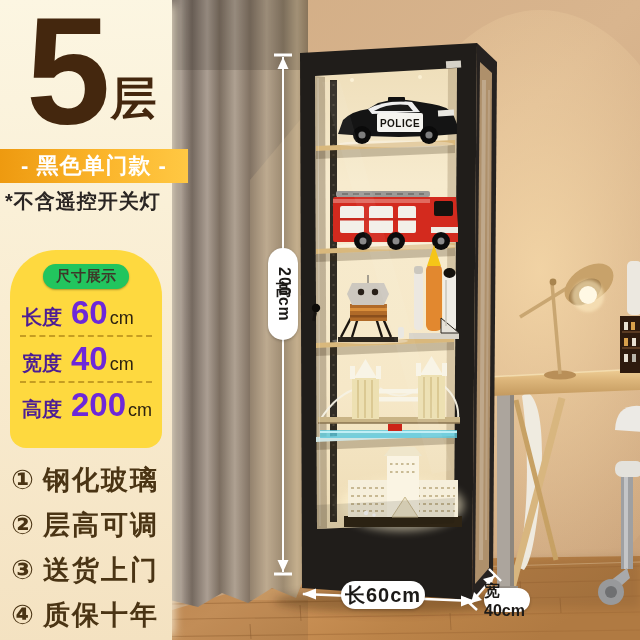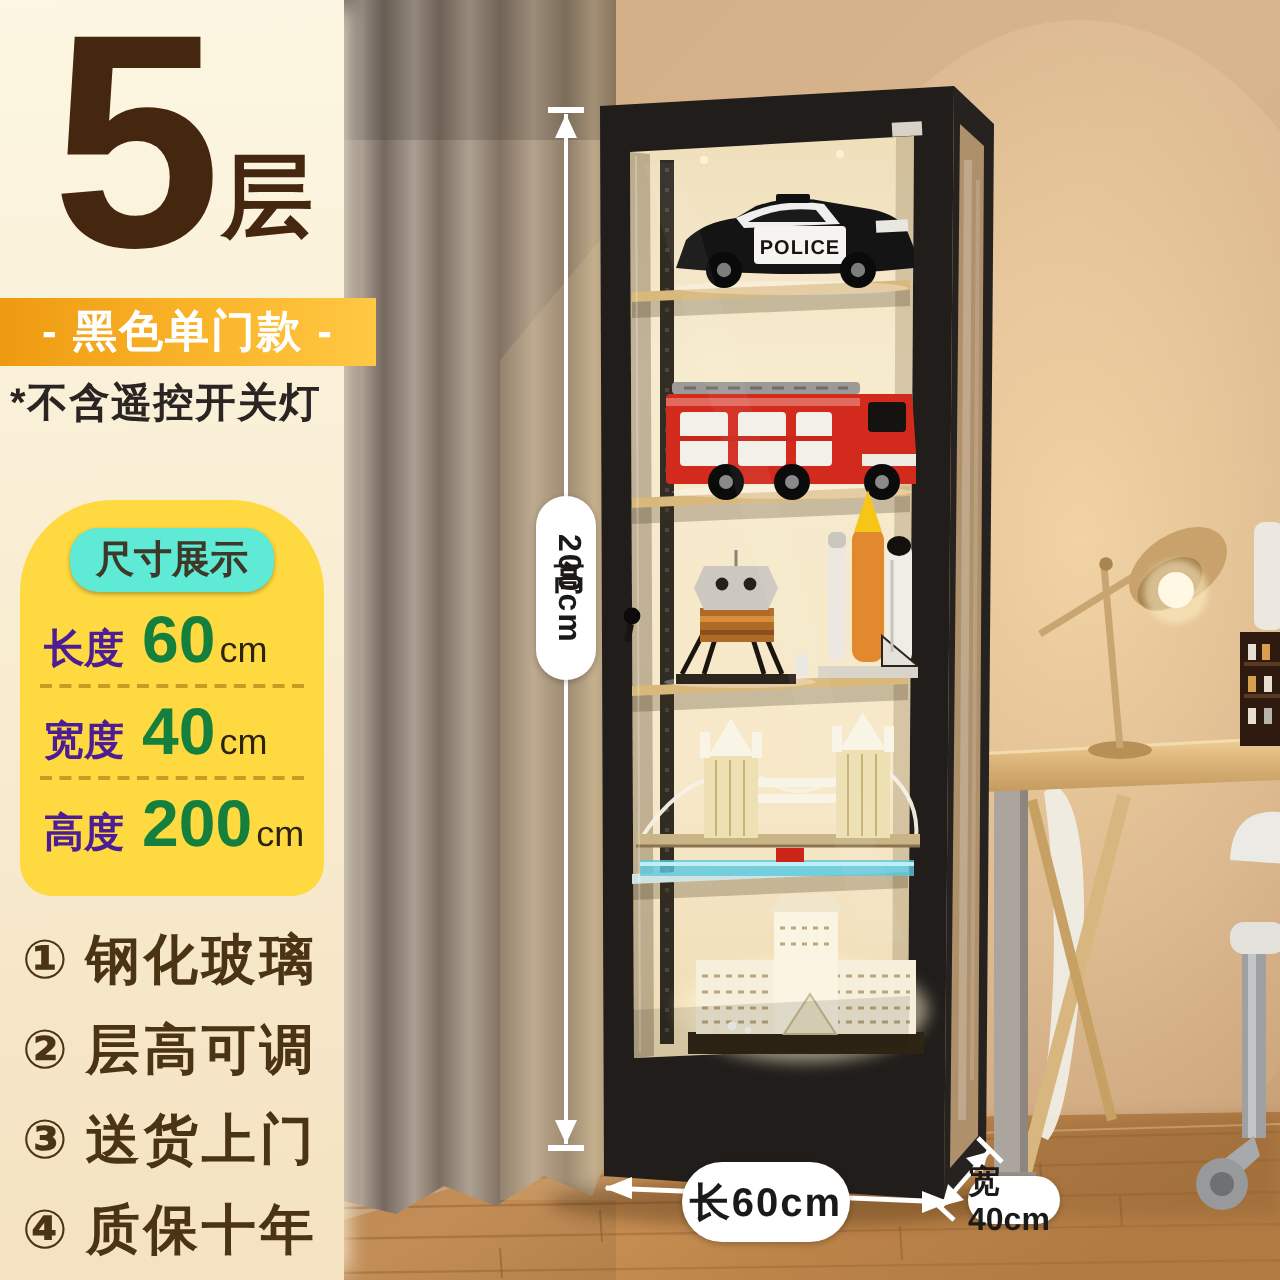--- a/index.html
+++ b/index.html
@@ -14,40 +14,40 @@
   .tier-row{position:absolute;left:26px;top:2px;display:flex;align-items:flex-end;}
   .tier-number{font-size:152px;line-height:.92;font-weight:bold;color:#44270E;letter-spacing:-4px;}
   .tier-unit{font-size:46px;font-weight:bold;color:#44270E;margin:0 0 12px 4px;}
   .badge{position:absolute;left:0;top:149px;width:188px;height:34px;display:flex;
     align-items:center;justify-content:center;
     background:linear-gradient(90deg,#EE9A10 0%,#FBB52B 55%,#FFC843 100%);
     color:#FFFFFF;font-size:22px;font-weight:bold;letter-spacing:1px;}
   .note{position:absolute;left:5px;top:188px;font-size:20px;font-weight:bold;color:#2A2523;letter-spacing:1px;}
   .size-box{position:absolute;left:10px;top:250px;width:152px;height:198px;
     background:#FED93F;border-radius:46px 46px 16px 16px;overflow:hidden;}
-  .size-title{margin:14px auto 2px;width:fit-content;background:#5eead4;border-radius:14px;
-    padding:3px 13px;font-size:19px;font-weight:bold;color:#3E3829;
+  .size-title{margin:14px auto 2px;width:fit-content;background:#22c55e;border-radius:14px;
+    padding:3px 13px;font-size:15px;font-weight:bold;color:#3E3829;
     box-shadow:0 1px 2px rgba(0,0,0,.3);}
   .size-row{display:flex;align-items:baseline;padding:5px 6px 1px 12px;}
   .size-label{font-size:20px;font-weight:bold;color:#4c1d95;margin-right:9px;}
-  .size-value{font-size:33px;font-weight:bold;color:#15803d;line-height:1;}
+  .size-value{font-size:33px;font-weight:bold;color:#6d28d9;line-height:1;}
   .size-unit{font-size:18px;font-weight:normal;color:#2E2310;margin-left:2px;}
   .size-divider{border-top:2px dashed #C59D22;margin:3px 10px 0 10px;}
   .features{position:absolute;left:11px;top:462px;}
   .feature-item{display:flex;align-items:center;margin-bottom:9px;}
   .feature-num{font-size:27px;color:#4A3414;margin-right:9px;font-weight:bold;}
   .feature-text{font-size:27px;font-weight:bold;color:#4A3414;letter-spacing:2px;}
 
   
   .pill{position:absolute;z-index:3;background:#FFFFFF;border-radius:999px;
     display:flex;align-items:center;justify-content:center;font-weight:bold;color:#1C1A18;
     box-shadow:0 1px 3px rgba(0,0,0,.25);}
   .pill-height{left:268px;top:248px;width:30px;height:92px;
     writing-mode:vertical-rl;text-orientation:mixed;font-size:16px;letter-spacing:1px;}
-  .pill-length{left:341px;top:581px;width:84px;height:40px;font-size:20px;letter-spacing:1px;}
+  .pill-length{left:341px;top:581px;width:84px;height:28px;font-size:20px;letter-spacing:1px;}
   .pill-width{left:484px;top:588px;width:46px;height:24px;font-size:16px;}
 </style>
 </head>
 <body>
 
 <svg class="scene" width="640" height="640" viewBox="0 0 640 640">
   <defs>
     <linearGradient id="wallGrad" x1="0" y1="0" x2="1" y2="1">
       <stop offset="0" stop-color="#CFAA82"></stop>
         <stop offset="0.5" stop-color="#D9B58E"></stop>

